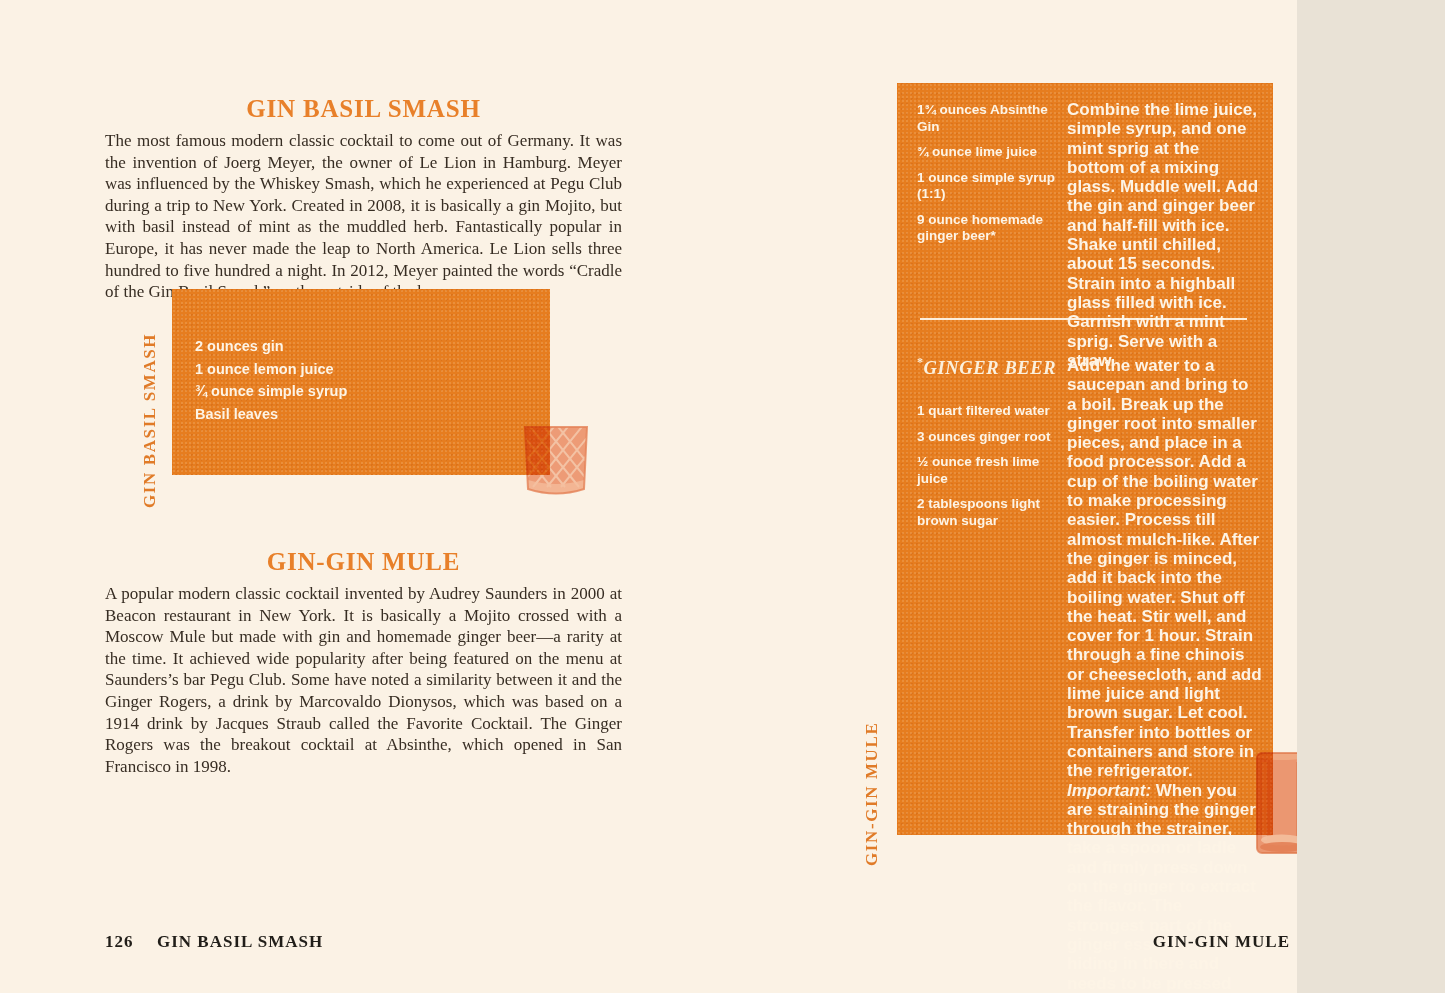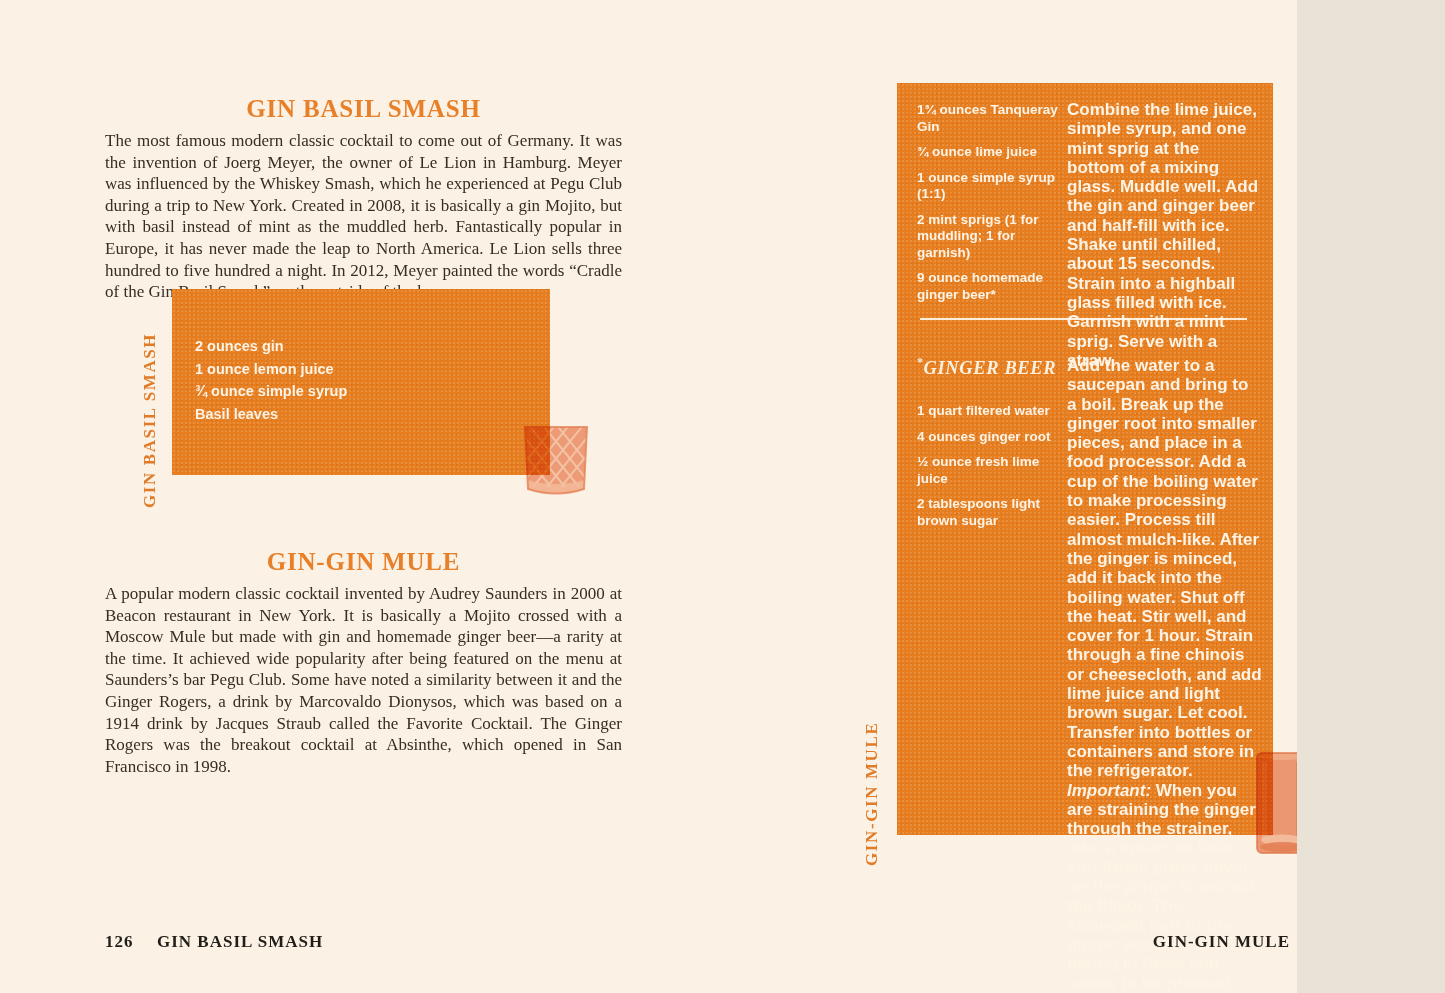--- a/index.html
+++ b/index.html
@@ -113,36 +113,35 @@
   <p class="body-text" style="left:105px; top:566px;">A popular modern classic cocktail invented by Audrey Saunders in 2000 at Beacon restaurant in New York. It is basically a Mojito crossed with a Moscow Mule but made with gin and homemade ginger beer—a rarity at the time. It achieved wide popularity after being featured on the menu at Saunders’s bar Pegu Club. Some have noted a similarity between it and the Ginger Rogers, a drink by Marcovaldo Dionysos, which was based on a 1914 drink by Jacques Straub called the Favorite Cocktail. The Ginger Rogers was the breakout cocktail at Absinthe, which opened in San Francisco in 1998.</p>
 
   <div class="footer-txt" style="left:105px; top:932px;">126</div>
   <div class="footer-txt" style="left:157px; top:932px;">GIN BASIL SMASH</div>
 
   <div class="vlabel" style="left:802px; top:786px; width:140px;">GIN-GIN MULE</div>
 
   <div class="obox" style="left:897px; top:83px; width:376px; height:752px;">
 
     <ul class="ing-list multi" style="left:20px; top:19px; width:152px;">
-      <li>1¾ ounces Tanqueray Gin</li>
+      <li>1¾ ounces Absinthe Gin</li>
       <li>¾ ounce lime juice</li>
       <li>1 ounce simple syrup (1:1)</li>
-      <li>2 mint sprigs (1 for muddling; 1 for garnish)</li>
       <li>9 ounce homemade ginger beer*</li>
     </ul>
 
     <div class="instr" style="left:170px; top:17px; width:192px;">Combine the lime juice, simple syrup, and one mint sprig at the bottom of a mixing glass. Muddle well. Add the gin and ginger beer and half-fill with ice. Shake until chilled, about 15 seconds. Strain into a highball glass filled with ice. Garnish with a mint sprig. Serve with a straw.</div>
 
     <div class="divider" style="left:23px; top:235px; width:327px;"></div>
 
     <div class="gb-heading" style="left:20px; top:272px;"><span class="ast">*</span><span>GINGER BEER</span></div>
 
     <ul class="ing-list multi" style="left:20px; top:320px; width:152px;">
       <li>1 quart filtered water</li>
-      <li>4 ounces ginger root</li>
+      <li>3 ounces ginger root</li>
       <li>½ ounce fresh lime juice</li>
       <li>2 tablespoons light brown sugar</li>
     </ul>
 
     <div class="instr" style="left:170px; top:273px; width:195px;"><span>Add the water to a saucepan and bring to a boil. Break up the ginger root into smaller pieces, and place in a food processor. Add a cup of the boiling water to make processing easier. Process till almost mulch-like. After the ginger is minced, add it back into the boiling water. Shut off the heat. Stir well, and cover for 1 hour. Strain through a fine chinois or cheesecloth, and add lime juice and light brown sugar. Let cool. Transfer into bottles or containers and store in the refrigerator. </span><span class="imp">Important:</span><span> When you are straining the ginger through the strainer, take a spoon or ladle and firmly press down on the ginger to extract the flavor. The strongest part of the ginger essence is still hiding in there and needs to be pressed out manually. Its appearance will be cloudy; this is natural.</span></div>
   </div>
 
   <svg class="glass" style="left:1254px; top:750px;" width="57" height="109" viewBox="0 0 57 109">
     <rect x="3" y="3" width="50" height="100" rx="5" fill="#ed9570" opacity="0.9"></rect>
     <ellipse cx="28" cy="6.5" rx="24" ry="3.5" fill="#f6b695" opacity="0.85"></ellipse>

